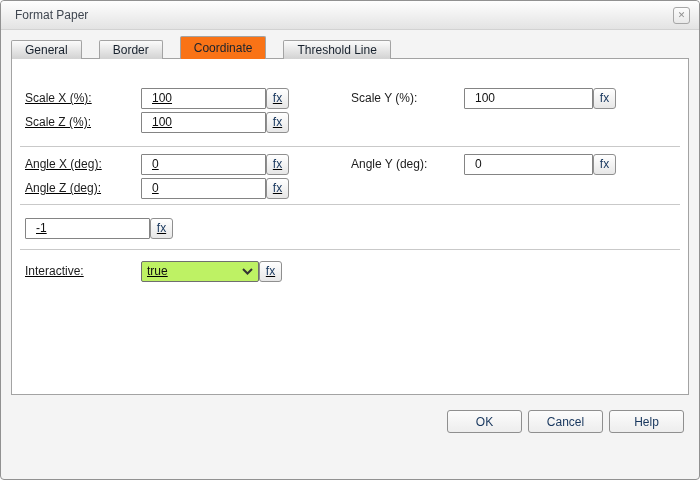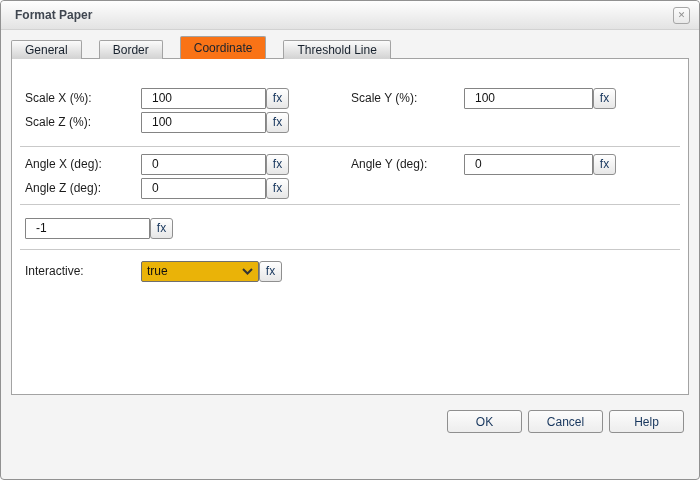--- a/index.html
+++ b/index.html
@@ -7,62 +7,62 @@
   .dialog {
     position:relative; width:700px; height:480px;
     background:#f4f4f4; border:1px solid #919191; border-radius:4px; overflow:hidden;
   }
   .titlebar {
     position:absolute; top:0; left:0; right:0; height:29px;
     background:linear-gradient(#fefefe,#e3e3e3);
     border-bottom:1px solid #d2d2d2; border-radius:3px 3px 0 0;
     display:flex; align-items:center; padding:0 9px 0 14px;
   }
-  .title { font-size:12px; font-weight:bold; color:#3f4650; }
+  .title { font-size:12px; font-weight:normal; color:#3f4650; }
   .close-btn {
     margin-left:auto; width:17px; height:17px;
     border:1px solid #a6a6a6; border-radius:3px;
     background:linear-gradient(#fcfcfc,#e9e9e9);
     color:#8f8f8f; font-size:9px; font-weight:bold; line-height:1;
     display:flex; align-items:center; justify-content:center; cursor:default;
   }
   .tabs { position:absolute; top:36px; left:10px; height:22px; display:flex; gap:17px; align-items:flex-end; z-index:2; }
   .tab {
     height:19px; padding:0 13px; display:flex; align-items:center;
     background:linear-gradient(#fbfbfb,#d2d2d2);
     border:1px solid #a3a3a3; border-bottom:none; border-radius:2px 2px 0 0;
     font-size:12px; color:#18222e; cursor:default; white-space:nowrap;
   }
   .tab.active { height:23px; background:#f97316; position:relative; z-index:3; }
   .panel {
     position:absolute; top:57px; left:10px; width:678px; height:337px;
     background:#fff; border:1px solid #a3a3a3;
   }
   .field { position:absolute; display:flex; align-items:center; height:22px; }
-  .field.col-left  { left:13px; }
+  .field.col-left  { left:13px;text-decoration:underline; }
   .field.col-right { left:339px; }
   .flabel { display:inline-block; font-size:12px; color:#1c1c1c; }
   .col-left  .flabel { width:116px; }
   .col-right .flabel { width:113px; }
   .tinput {
     width:125px; height:21px; border:1px solid #848484; background:#fff;
     font-family:"Liberation Sans","DejaVu Sans",sans-serif;
     font-size:12px; color:#111; padding:0 10px; border-radius:1px;
   }
   .col-right .tinput { width:129px; }
   .fx-btn {
     width:23px; height:21px;
     border:1px solid #8f8f8f; border-radius:3px;
     background:linear-gradient(#ffffff,#e7e7e7);
     color:#17365d; font-size:12px; line-height:1;
     font-family:"Liberation Sans","DejaVu Sans",sans-serif;
     display:flex; align-items:center; justify-content:center; cursor:default;
   }
   .dropdown {
-    width:118px; height:21px; border:1px solid #6f6f6f; border-radius:2px; background:#eab308;
+    width:118px; height:21px; border:1px solid #6f6f6f; border-radius:2px; background:#bef264;
     display:flex; align-items:center; padding:0 5px; font-size:12px; color:#111; cursor:default;
   }
   .dropdown .dvalue { flex:1; }
   .divider { position:absolute; left:8px; right:8px; height:0; border-top:1px solid #c9c9c9; }
   .footer { position:absolute; top:409px; right:15px; display:flex; gap:6px; }
   .btn {
     width:75px; height:23px;
     border:1px solid #8f8f8f; border-radius:3px;
     background:linear-gradient(#fcfcfc,#ededed);
     color:#17365d; font-size:12px;

